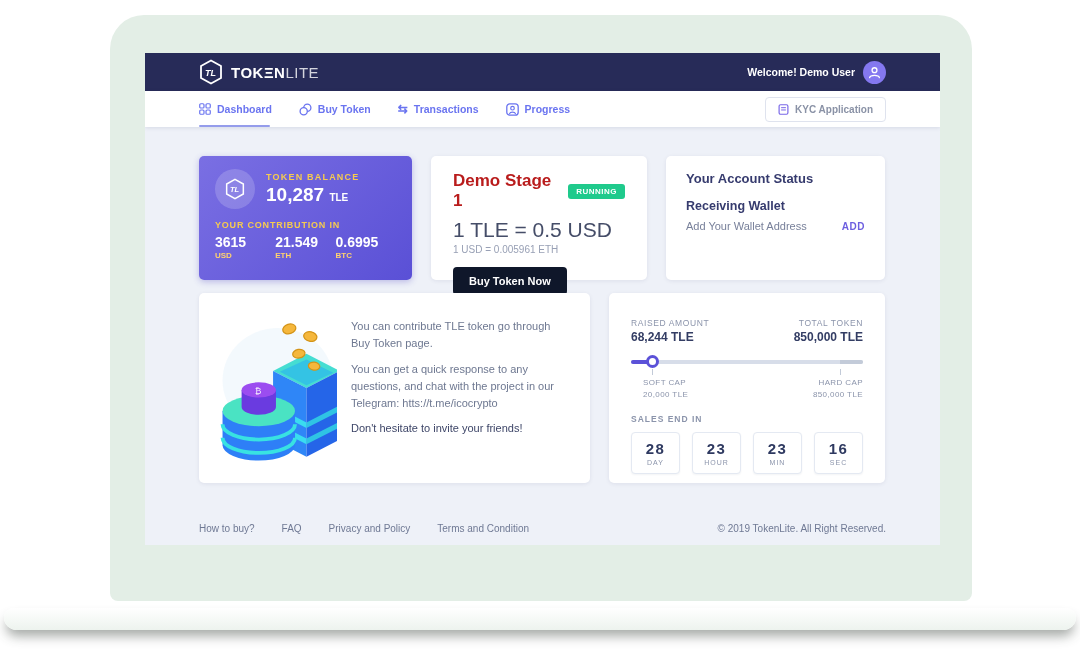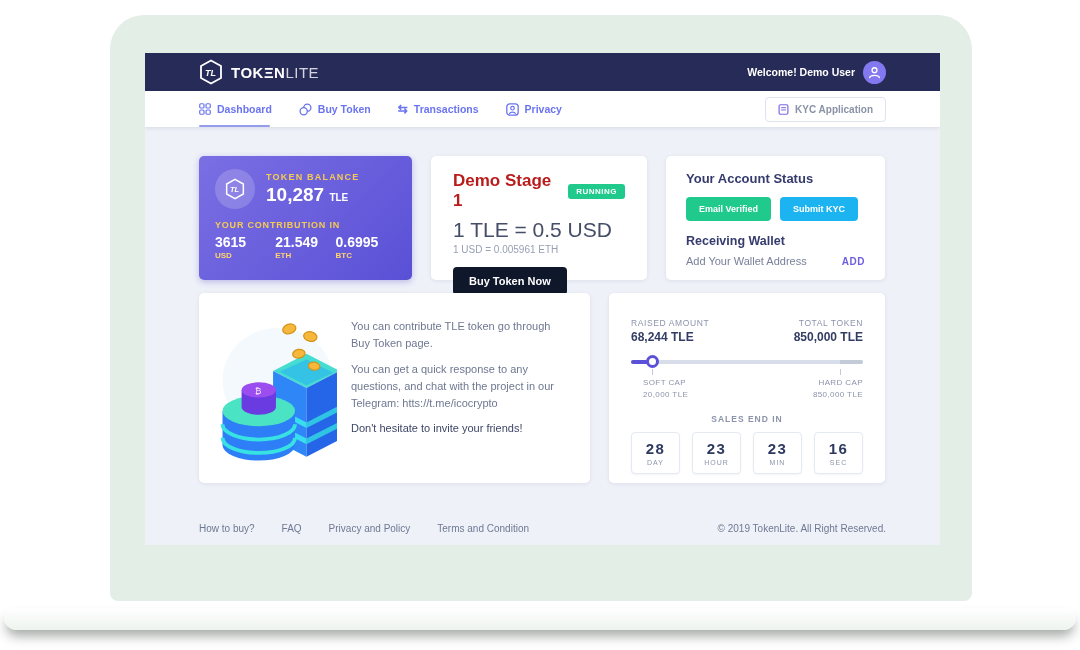--- a/index.html
+++ b/index.html
@@ -102,21 +102,21 @@
   .track { position:absolute; top:5px; left:0; right:0; height:4px; background:#d7dde9; border-radius:2px; }
   .hardseg { position:absolute; top:5px; left:90%; right:0; height:4px; background:#c3cbd9; border-radius:0 2px 2px 0; }
   .fill { position:absolute; top:5px; left:0; height:4px; background:#5b51d8; border-radius:2px; }
   .knob { position:absolute; top:0; width:13px; height:13px; margin-left:-6px; background:#fff;
     border:3px solid #5b51d8; border-radius:50%; cursor:pointer; }
   .tick { position:absolute; top:14px; width:1px; height:6px; background:#c2cad8; }
   .caps { display:flex; justify-content:space-between; margin-top:9px; }
   .cap { font-size:8px; color:#8b94ab; letter-spacing:0.4px; line-height:1.5; }
   .cap-left { padding-left:12px; }
   .cap-right { text-align:right; }
-  .sales-end { margin-top:13px; font-size:8.5px; font-weight:700; color:#8b94ab; letter-spacing:1px;text-align:center; }
+  .sales-end { margin-top:13px; font-size:8.5px; font-weight:700; color:#8b94ab; letter-spacing:1px; }
   .countdown { display:flex; gap:12px; margin-top:8px; }
   .count-box { width:54px; height:42px; background:#fff; border:1px solid #e4e9f2; border-radius:4px;
     box-shadow:0 1px 2px rgba(20,30,80,0.05); display:flex; flex-direction:column;
     align-items:center; justify-content:center; }
   .count-num { font-size:15px; font-weight:700; color:#2e3960; letter-spacing:1.5px; }
   .count-unit { font-size:7px; color:#8b94ab; letter-spacing:1px; margin-top:2px; }
 
   
   .footer { display:flex; justify-content:space-between; align-items:center; margin-top:40px;
     font-size:10px; color:#6f7994; }
@@ -168,21 +168,21 @@
       <div class="nav-item">
         <span class="nav-glyph">⇆</span>
         <span>Transactions</span>
       </div>
       <div class="nav-item">
         <svg width="13" height="13" viewBox="0 0 13 13">
           <rect x="0.8" y="0.8" width="11.4" height="11.4" rx="3" fill="none" stroke="#6a74f0" stroke-width="1.3"></rect>
           <circle cx="6.5" cy="5.2" r="1.8" fill="none" stroke="#6a74f0" stroke-width="1.2"></circle>
           <path d="M3.6,10.6 C4.2,8.6 8.8,8.6 9.4,10.6" fill="none" stroke="#6a74f0" stroke-width="1.2" stroke-linecap="round"></path>
         </svg>
-        <span>Privacy</span>
+        <span>Progress</span>
       </div>
       <button class="kyc-btn">
         <svg width="11" height="11" viewBox="0 0 12 12">
           <rect x="1.2" y="0.8" width="9.6" height="10.4" rx="1.6" fill="none" stroke="#7a68e8" stroke-width="1.3"></rect>
           <line x1="3.4" y1="4" x2="8.6" y2="4" stroke="#7a68e8" stroke-width="1.1"></line>
           <line x1="3.4" y1="6.5" x2="8.6" y2="6.5" stroke="#7a68e8" stroke-width="1.1"></line>
         </svg>
         <span>KYC Application</span>
       </button>
     </div>
@@ -226,24 +226,20 @@
             <div class="stage-title">Demo Stage 1</div>
             <div class="badge-running">RUNNING</div>
           </div>
           <div class="rate">1 TLE = 0.5 USD</div>
           <div class="subrate">1 USD = 0.005961 ETH</div>
           <button class="buy-btn">Buy Token Now</button>
         </div>
 
         <div class="card account-card">
           <div class="acct-title">Your Account Status</div>
-          <div class="badges">
-            <button class="badge-btn" style="background:#1fca8c">Email Verified</button>
-            <button class="badge-btn" style="background:#1cb4f0">Submit KYC</button>
-          </div>
           <div class="wallet-title">Receiving Wallet</div>
           <div class="wallet-row">
             <div class="wallet-text">Add Your Wallet Address</div>
             <div class="add-link">ADD</div>
           </div>
         </div>
       </div>
 
       <div class="row2">
 

